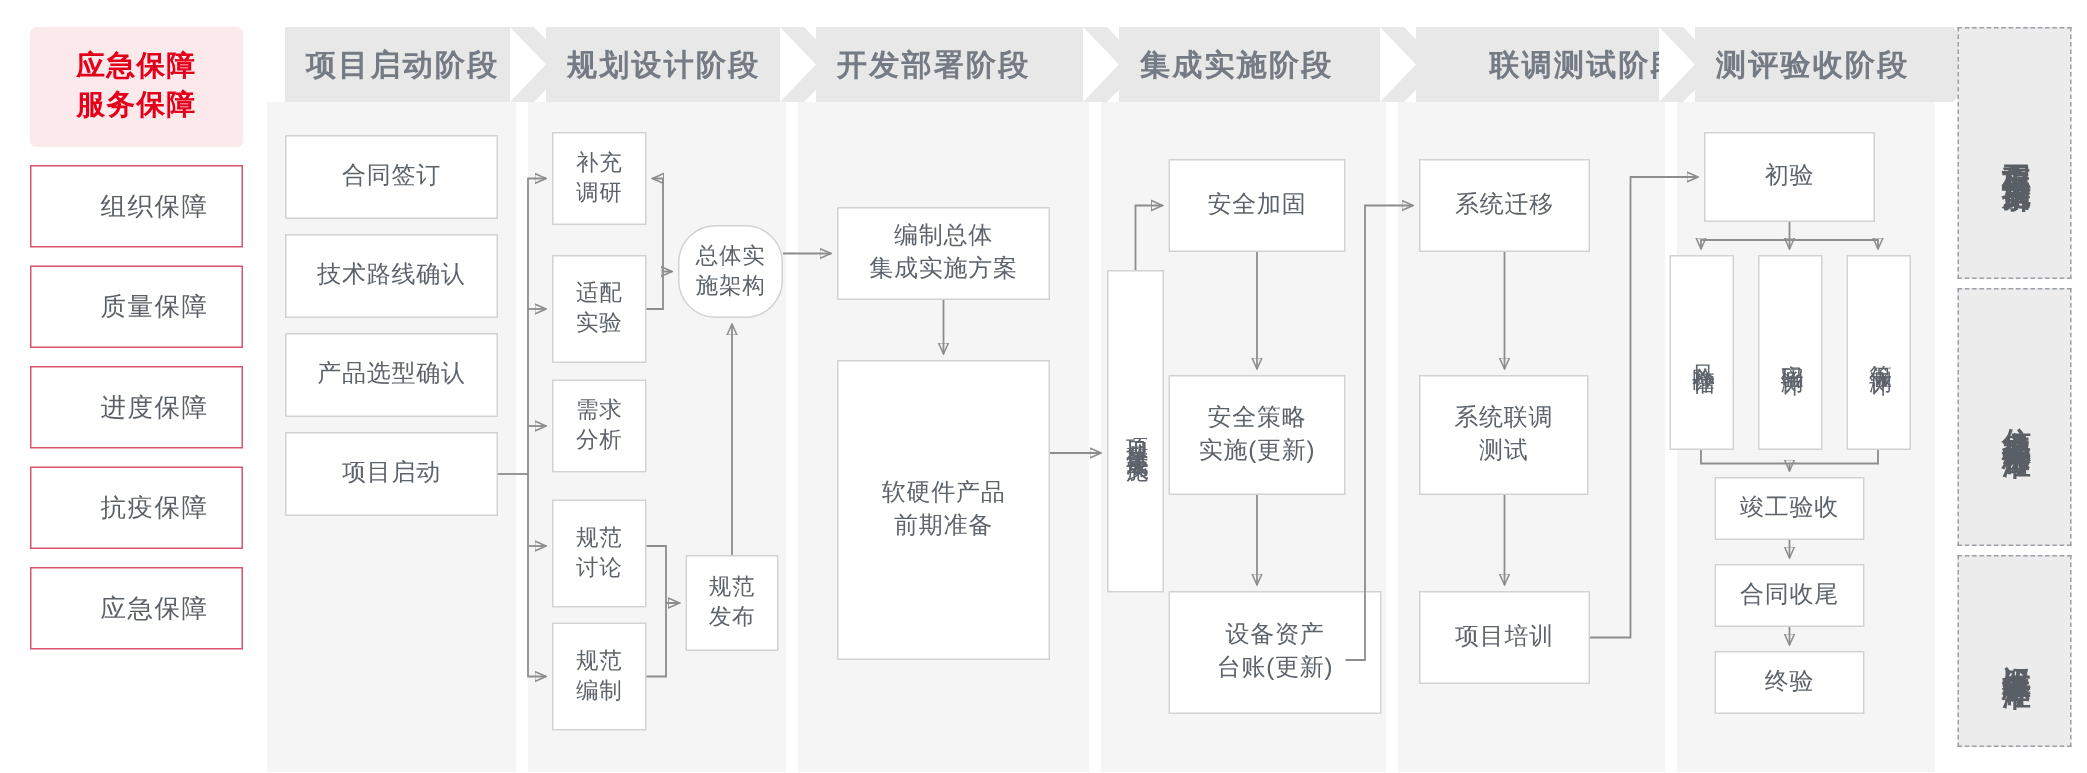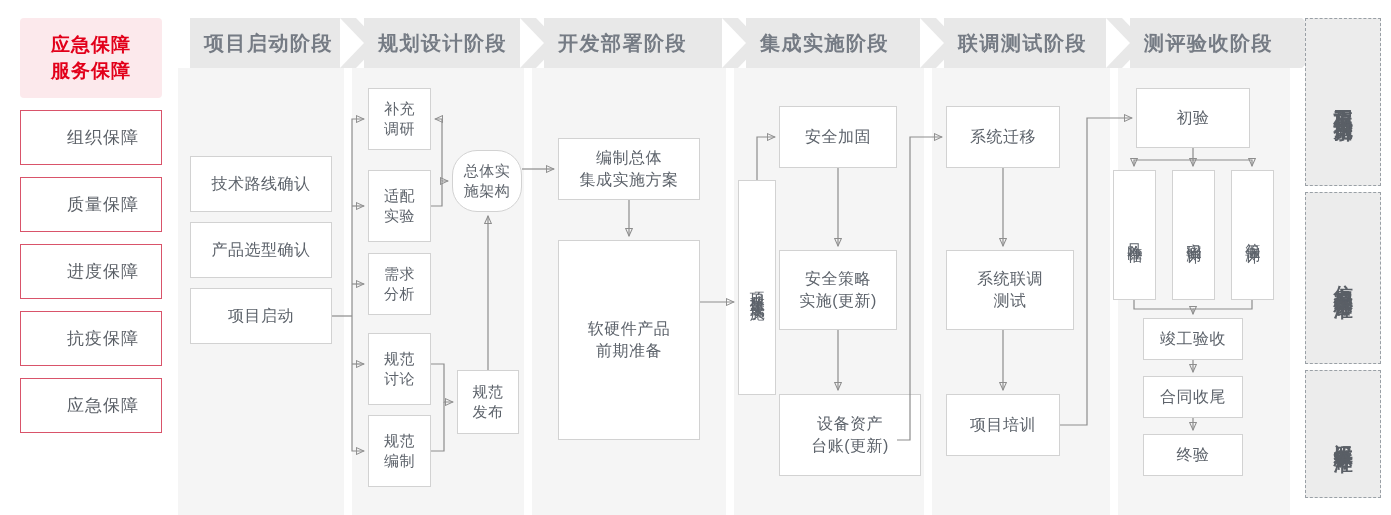--- a/index.html
+++ b/index.html
@@ -140,20 +140,21 @@
     <div class="guar-box">抗疫保障</div>
     <div class="guar-box">应急保障</div>
   </div>
 
   <div class="col" style="left:178px;width:166px;">
     <div class="col-body" style="width:166px;height:447px;"></div>
     <div class="chev" style="width:166px;">
       <span>项目启动阶段</span>
     </div>
   </div>
+  <div class="node" style="left:190px;top:90px;width:142px;height:56px;">合同签订</div>
   <div class="node" style="left:190px;top:156px;width:142px;height:56px;">技术路线确认</div>
   <div class="node" style="left:190px;top:222px;width:142px;height:56px;">产品选型确认</div>
   <div class="node" style="left:190px;top:288px;width:142px;height:56px;">项目启动</div>
 
   <div class="col" style="left:352px;width:172px;">
     <div class="col-body" style="width:172px;height:447px;"></div>
     <div class="chev" style="width:172px;">
       <div class="chev-notch"></div>
       <span>规划设计阶段</span>
     </div>
@@ -194,27 +195,27 @@
   </div>
   <div class="node vert sm" style="left:738px;top:180px;width:38px;height:215px;">项目整体集成实施</div>
   <div class="node" style="left:779px;top:106px;width:118px;height:62px;">安全加固</div>
   <div class="node" style="left:779px;top:250px;width:118px;height:80px;">安全策略
 实施(更新)</div>
   <div class="node" style="left:779px;top:394px;width:142px;height:82px;">设备资产
 台账(更新)</div>
 
   <div class="col" style="left:932px;width:178px;">
     <div class="col-body" style="width:178px;height:447px;"></div>
-    <div class="chev" style="width:178px;">
+    <div class="chev" style="width:178px;justify-content:flex-end;">
       <div class="chev-notch"></div>
       <span>联调测试阶段</span>
     </div>
   </div>
   <div class="node" style="left:946px;top:106px;width:114px;height:62px;">系统迁移</div>
-  <div class="node" style="left:946px;top:250px;width:128px;height:80px;">系统联调
+  <div class="node" style="left:946px;top:250px;width:113px;height:80px;">系统联调
 测试</div>
   <div class="node" style="left:946px;top:394px;width:114px;height:62px;">项目培训</div>
 
   <div class="col" style="left:1118px;width:172px;">
     <div class="col-body" style="width:172px;height:447px;"></div>
     <div class="chev" style="width:172px;">
       <div class="chev-notch"></div>
       <span>测评验收阶段</span>
     </div>
   </div>

